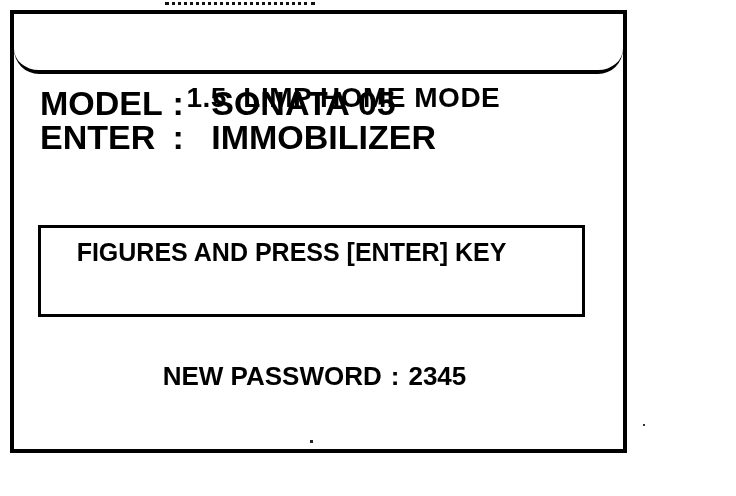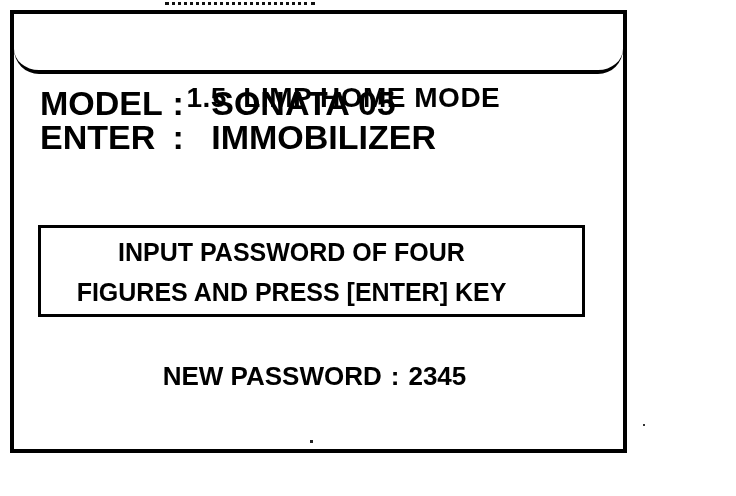--- a/index.html
+++ b/index.html
@@ -137,21 +137,20 @@
         <span class="value">SONATA 05</span>
       </div>
       <div class="row">
         <span class="label">ENTER</span>
         <span class="sep">:</span>
         <span class="value">IMMOBILIZER</span>
       </div>
     </div>
 
     <div class="msgbox">
-      <div>INPUT PASSWORD OF FOUR</div>
       <div>FIGURES AND PRESS [ENTER] KEY</div>
     </div>
 
     <div class="password-line">
       <span>NEW PASSWORD</span><span class="pwsep">:</span><span>2345</span>
     </div>
 
   </div>
 
 

